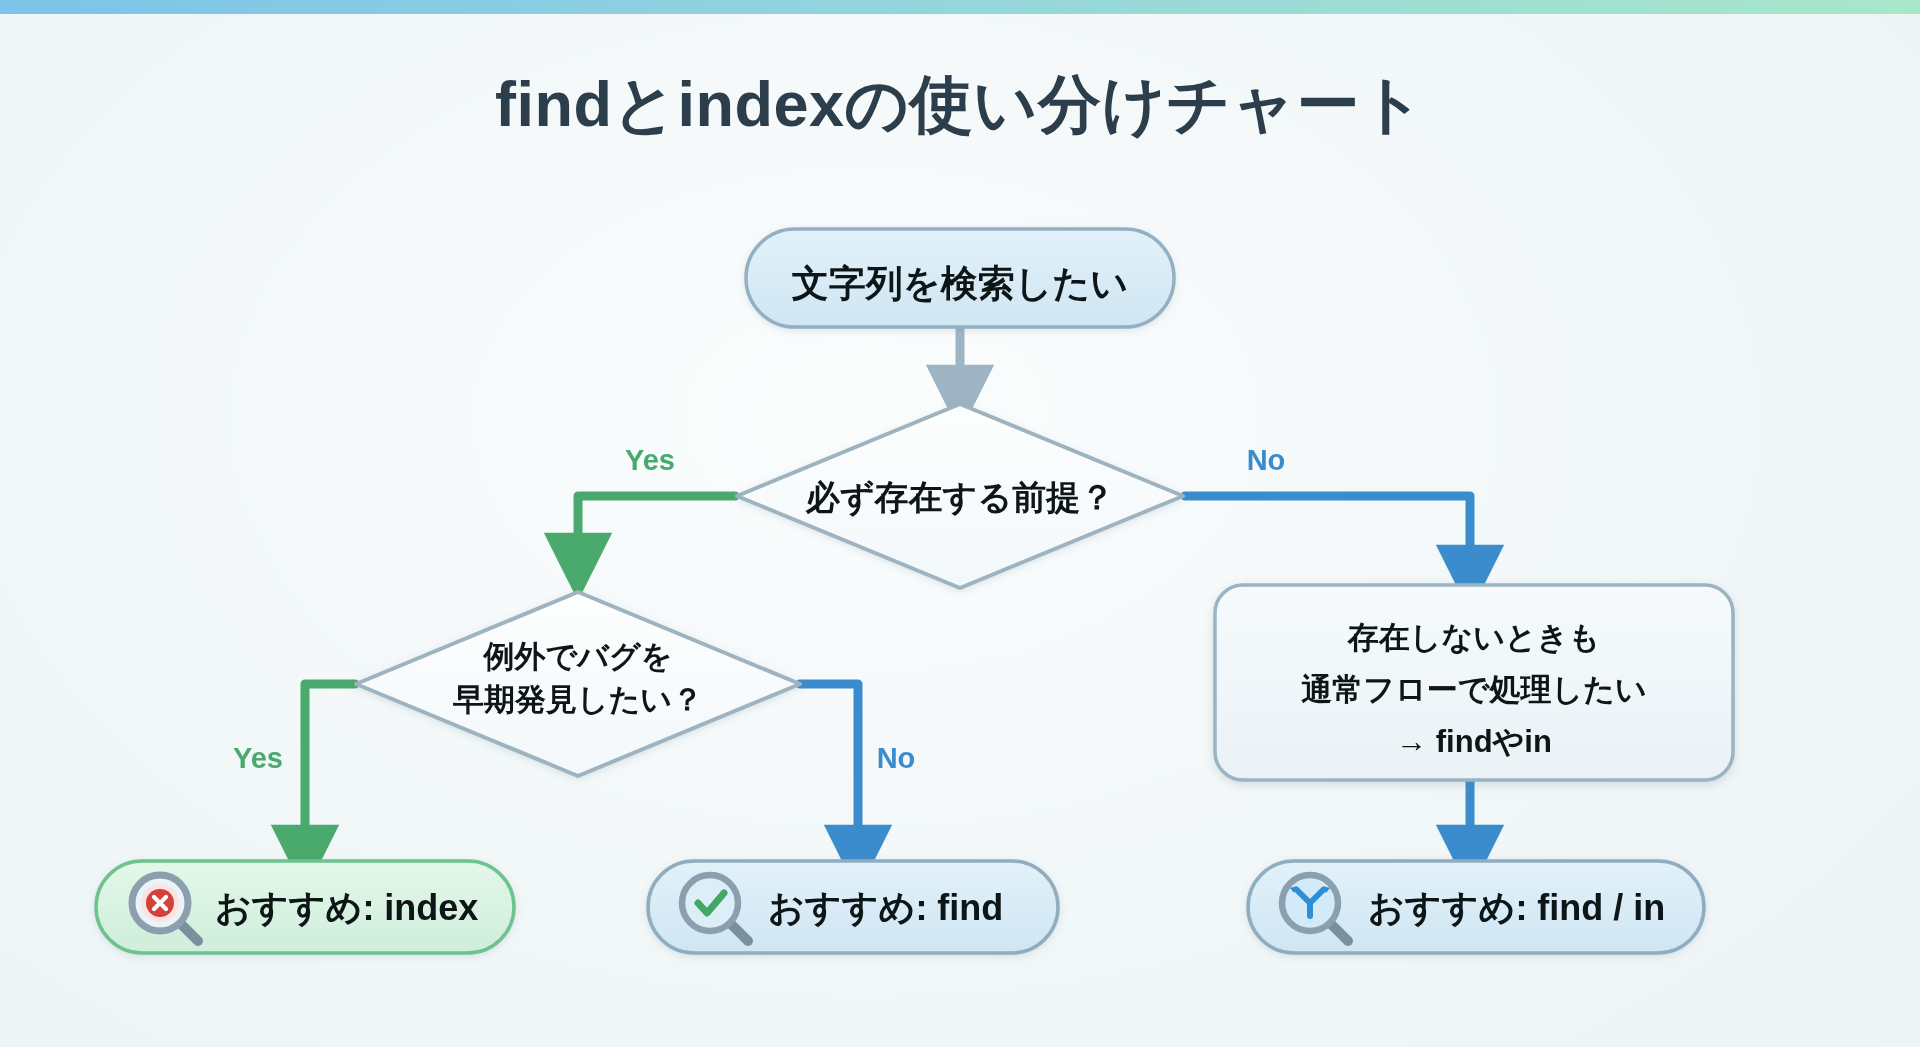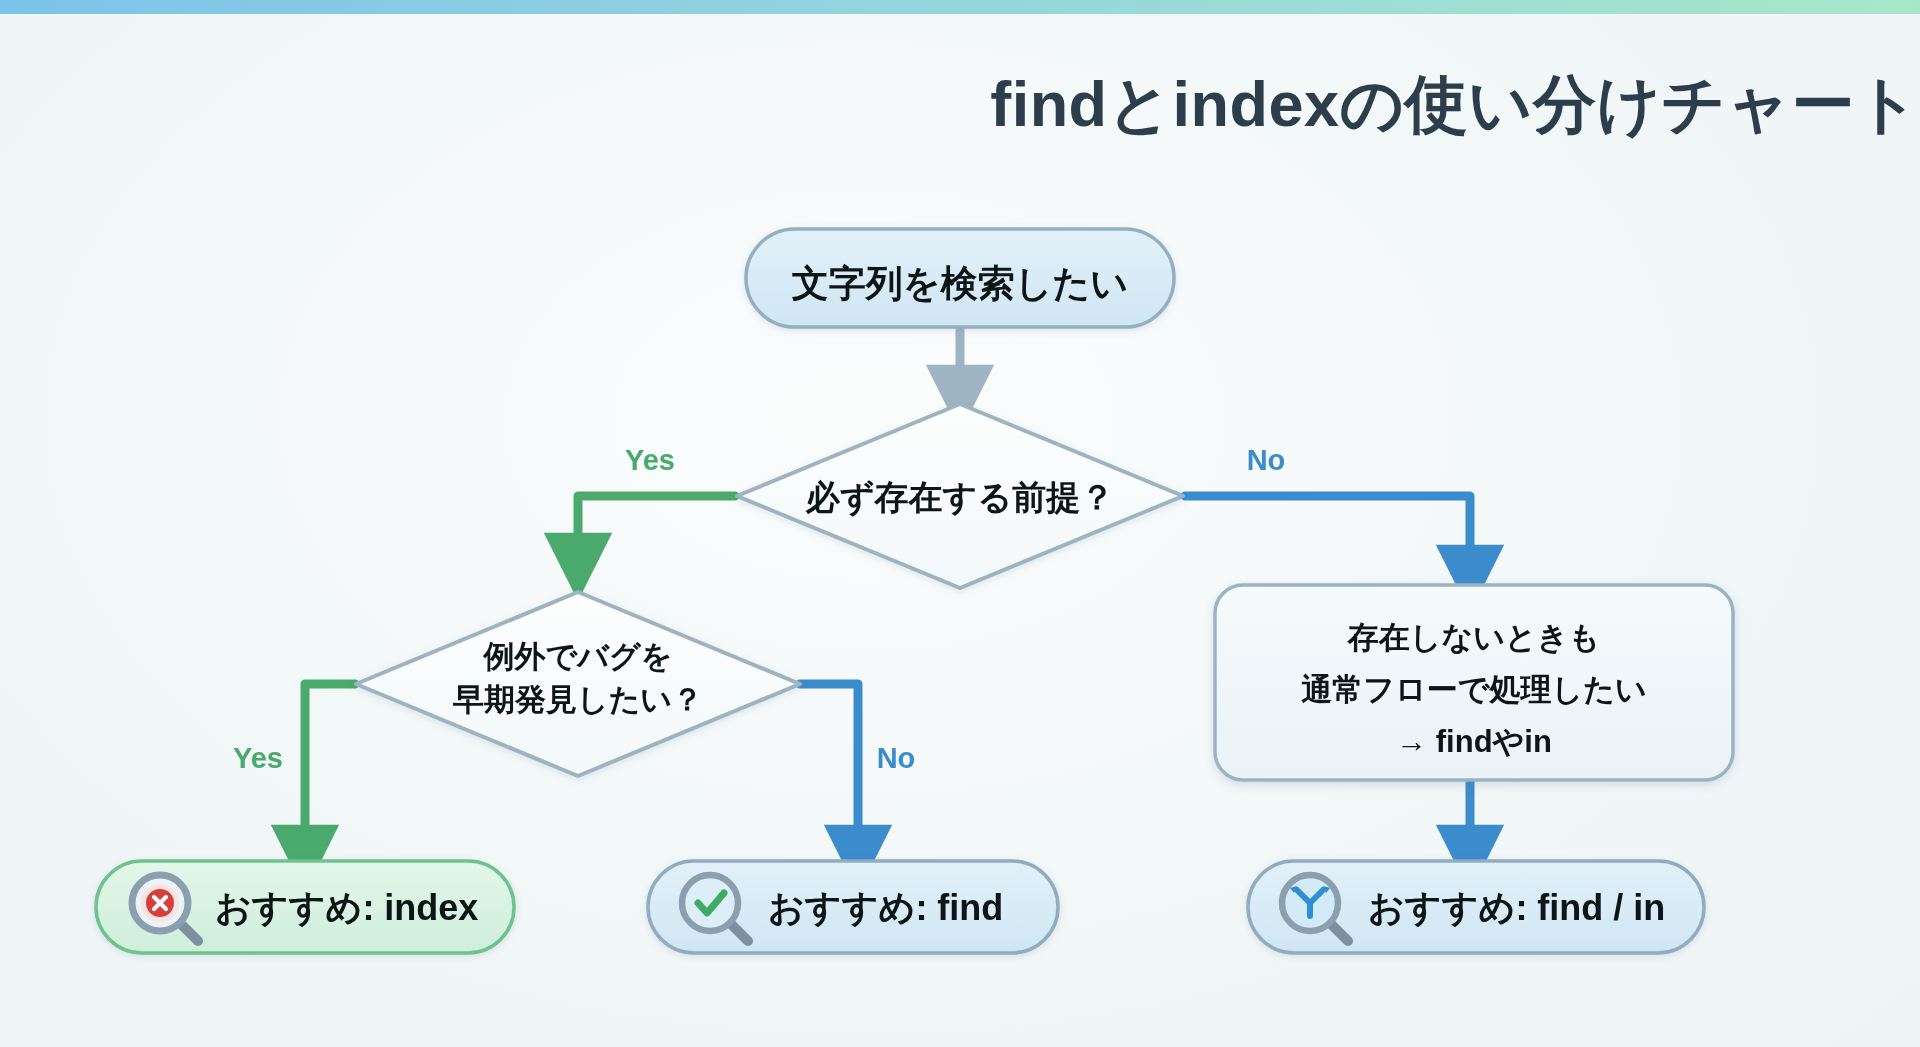--- a/index.html
+++ b/index.html
@@ -25,21 +25,21 @@
     position: absolute;
     left: 0; top: 0;
     width: 1920px;
     height: 14px;
   }
   #title {
     position: absolute;
     left: 0;
     top: 62px;
     width: 1920px;
-    text-align: right;
+    text-align: center;
     font-size: 63px;
     font-weight: 700;
     letter-spacing: 0.5px;
     color: #2c3e4c;
     white-space: nowrap;
   }
   #flow {
     position: absolute;
     left: 0; top: 0;
   }

